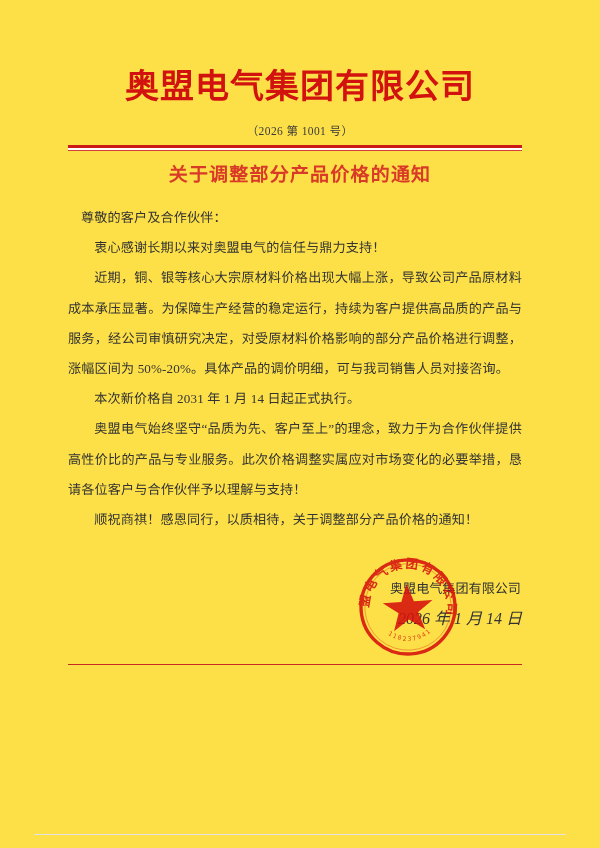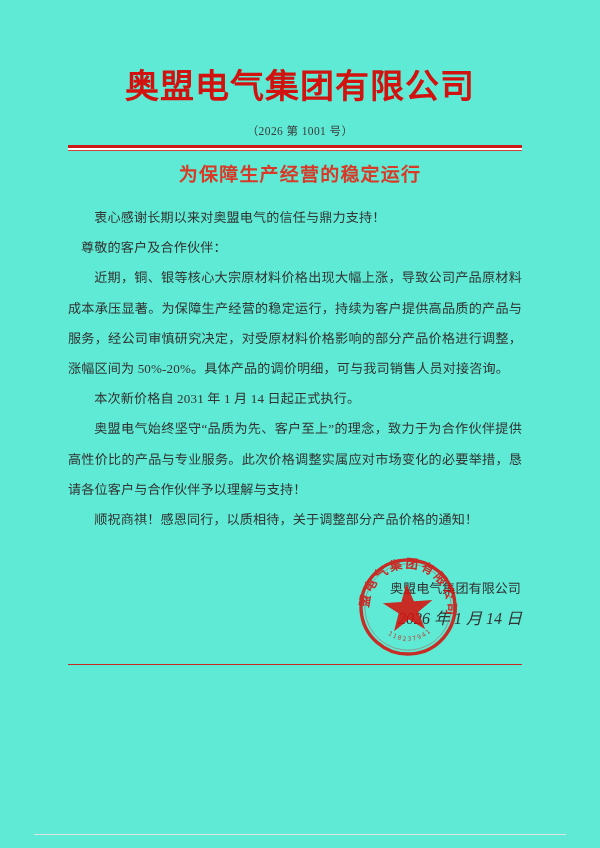--- a/index.html
+++ b/index.html
@@ -15,21 +15,21 @@
     font-family: "Liberation Serif", "DejaVu Serif", serif;
     color: #2b2b2b;
     position: relative;
   }
 
   .page {
     position: absolute;
     left: 0; top: 0;
     width: 600px;
     height: 848px;
-    background: #5eead4;
+    background: #fde047;
     box-sizing: border-box;
   }
 
   .page-edge {
     position: absolute;
     left: 34px;
     right: 34px;
     bottom: 13px;
     height: 1px;
     background: #e2e2e2;
@@ -172,26 +172,26 @@
   <div class="doc-title">奥盟电气集团有限公司</div>
 
   <div class="doc-number">（2026 第 1001 号）</div>
 
   <div class="rule-head">
     <div class="thick"></div>
     <div class="gap"></div>
     <div class="thin"></div>
   </div>
 
-  <div class="doc-subtitle">为保障生产经营的稳定运行</div>
+  <div class="doc-subtitle">关于调整部分产品价格的通知</div>
 
   <div class="body-block">
+    <p class="para indent-1">尊敬的客户及合作伙伴：</p>
+
     <p class="para indent-2">衷心感谢长期以来对奥盟电气的信任与鼎力支持！</p>
-
-    <p class="para indent-1">尊敬的客户及合作伙伴：</p>
 
     <p class="para indent-2">近期，铜、银等核心大宗原材料价格出现大幅上涨，导致公司产品原材料成本承压显著。为保障生产经营的稳定运行，持续为客户提供高品质的产品与服务，经公司审慎研究决定，对受原材料价格影响的部分产品价格进行调整，涨幅区间为 50%-20%。具体产品的调价明细，可与我司销售人员对接咨询。</p>
 
     <p class="para indent-2">本次新价格自 2031 年 1 月 14 日起正式执行。</p>
 
     <p class="para indent-2">奥盟电气始终坚守“品质为先、客户至上”的理念，致力于为合作伙伴提供高性价比的产品与专业服务。此次价格调整实属应对市场变化的必要举措，恳请各位客户与合作伙伴予以理解与支持！</p>
 
     <p class="para indent-2">顺祝商祺！感恩同行，以质相待，关于调整部分产品价格的通知！</p>
   </div>
 

